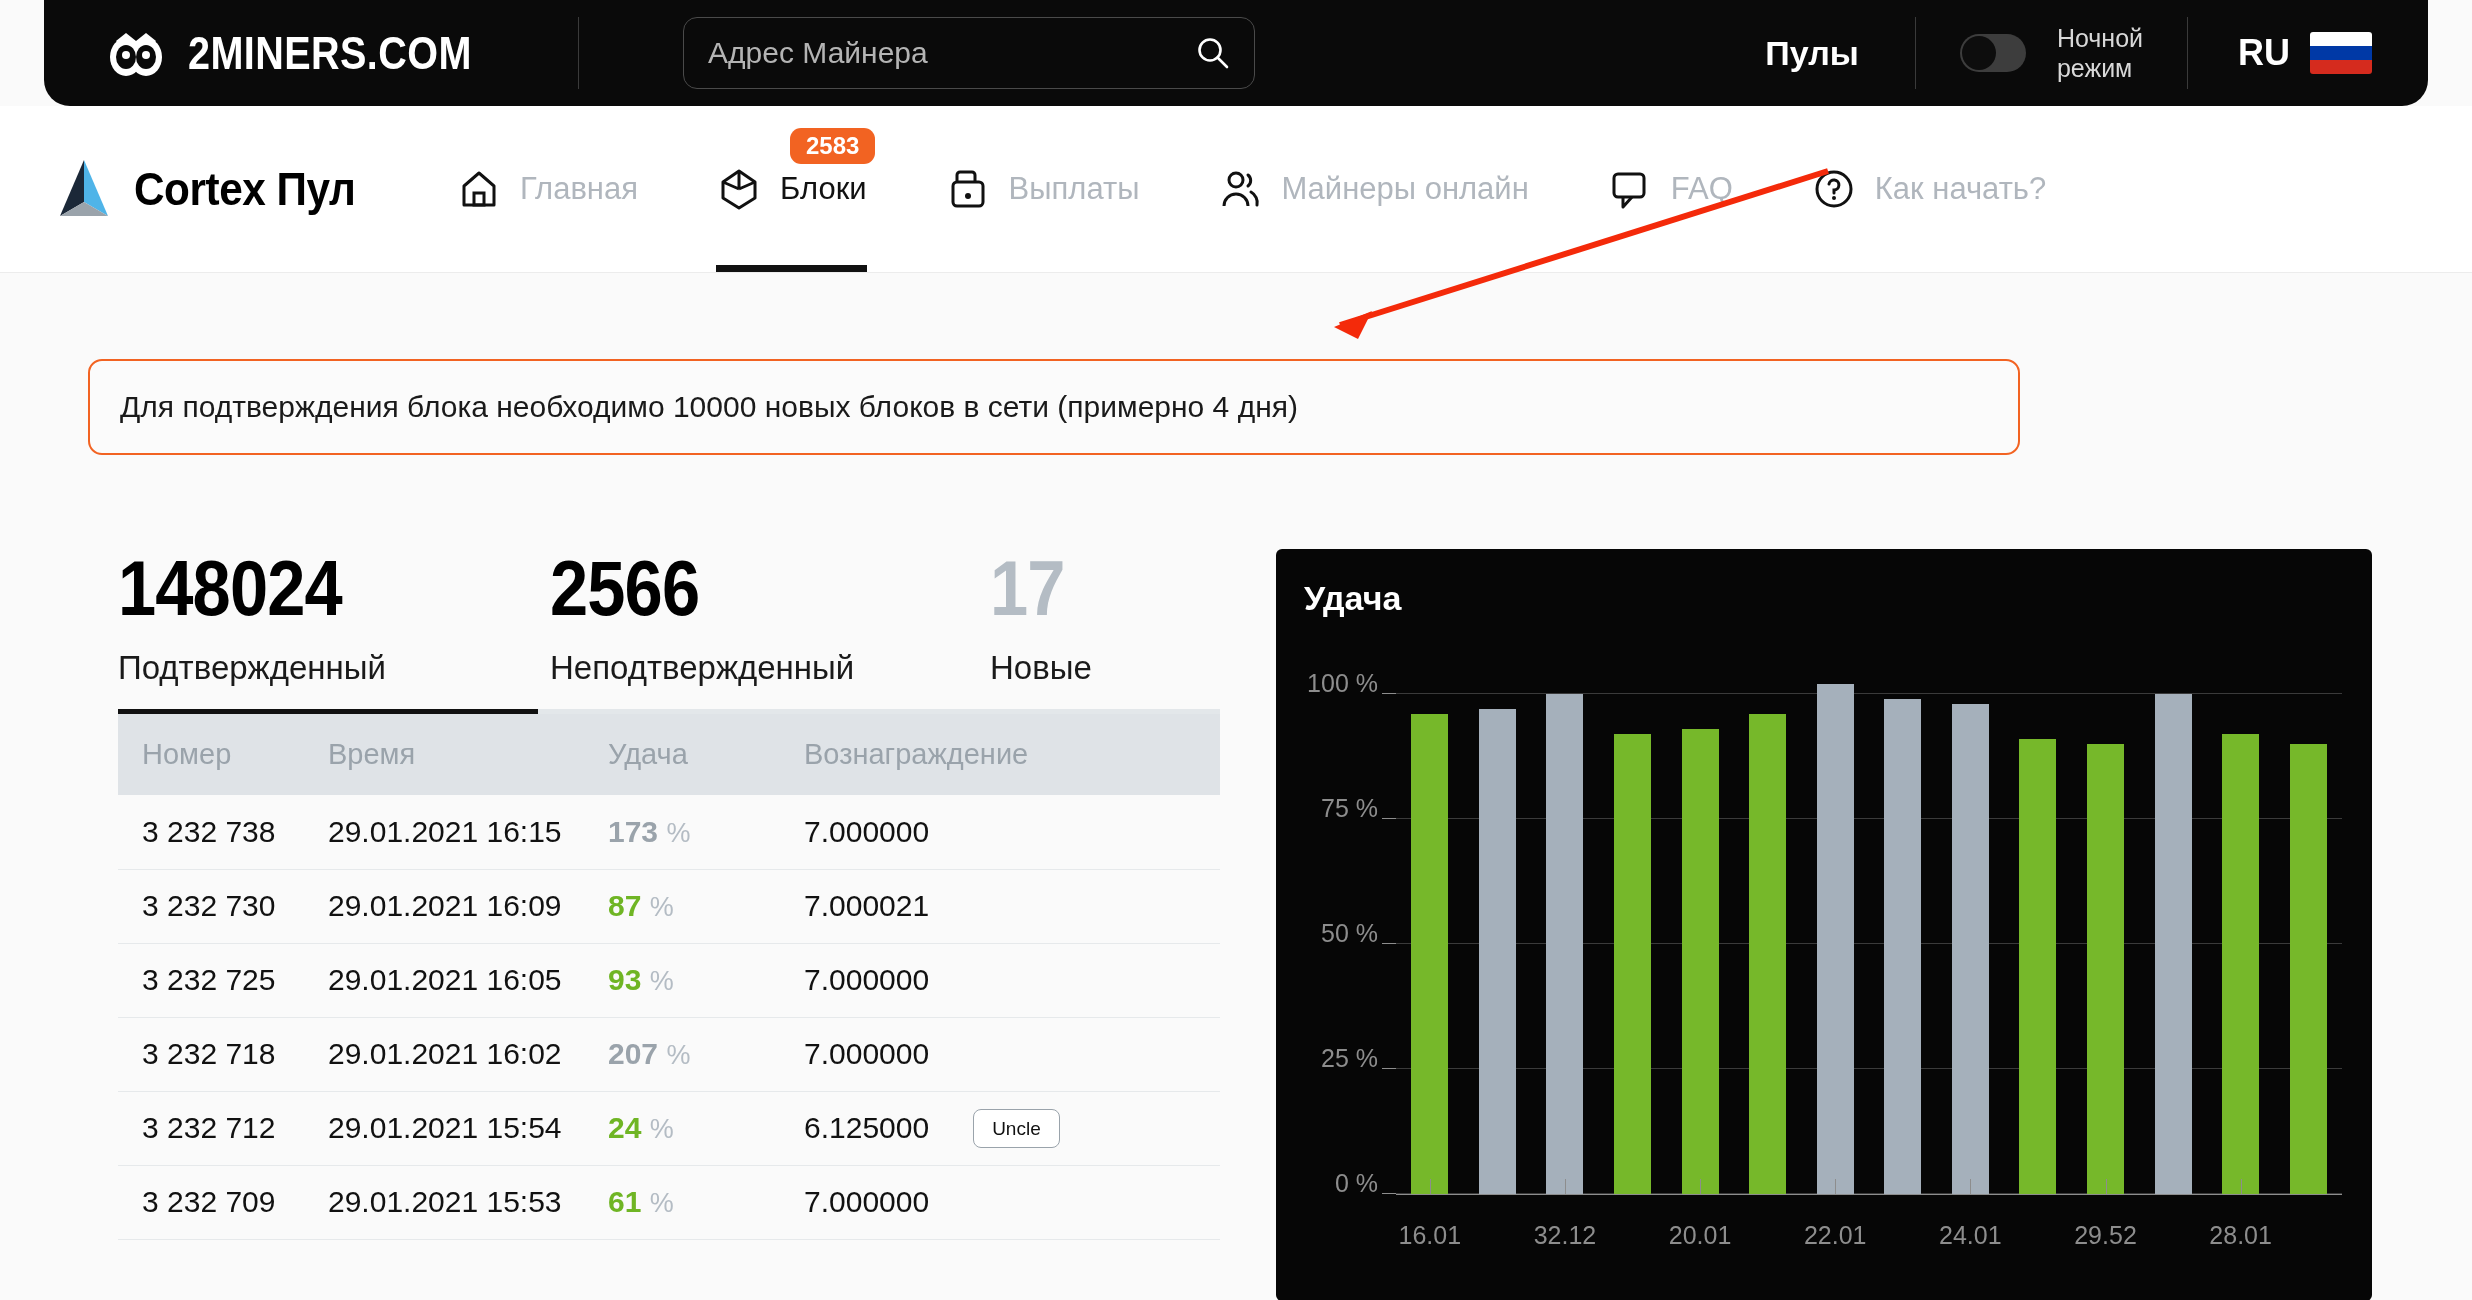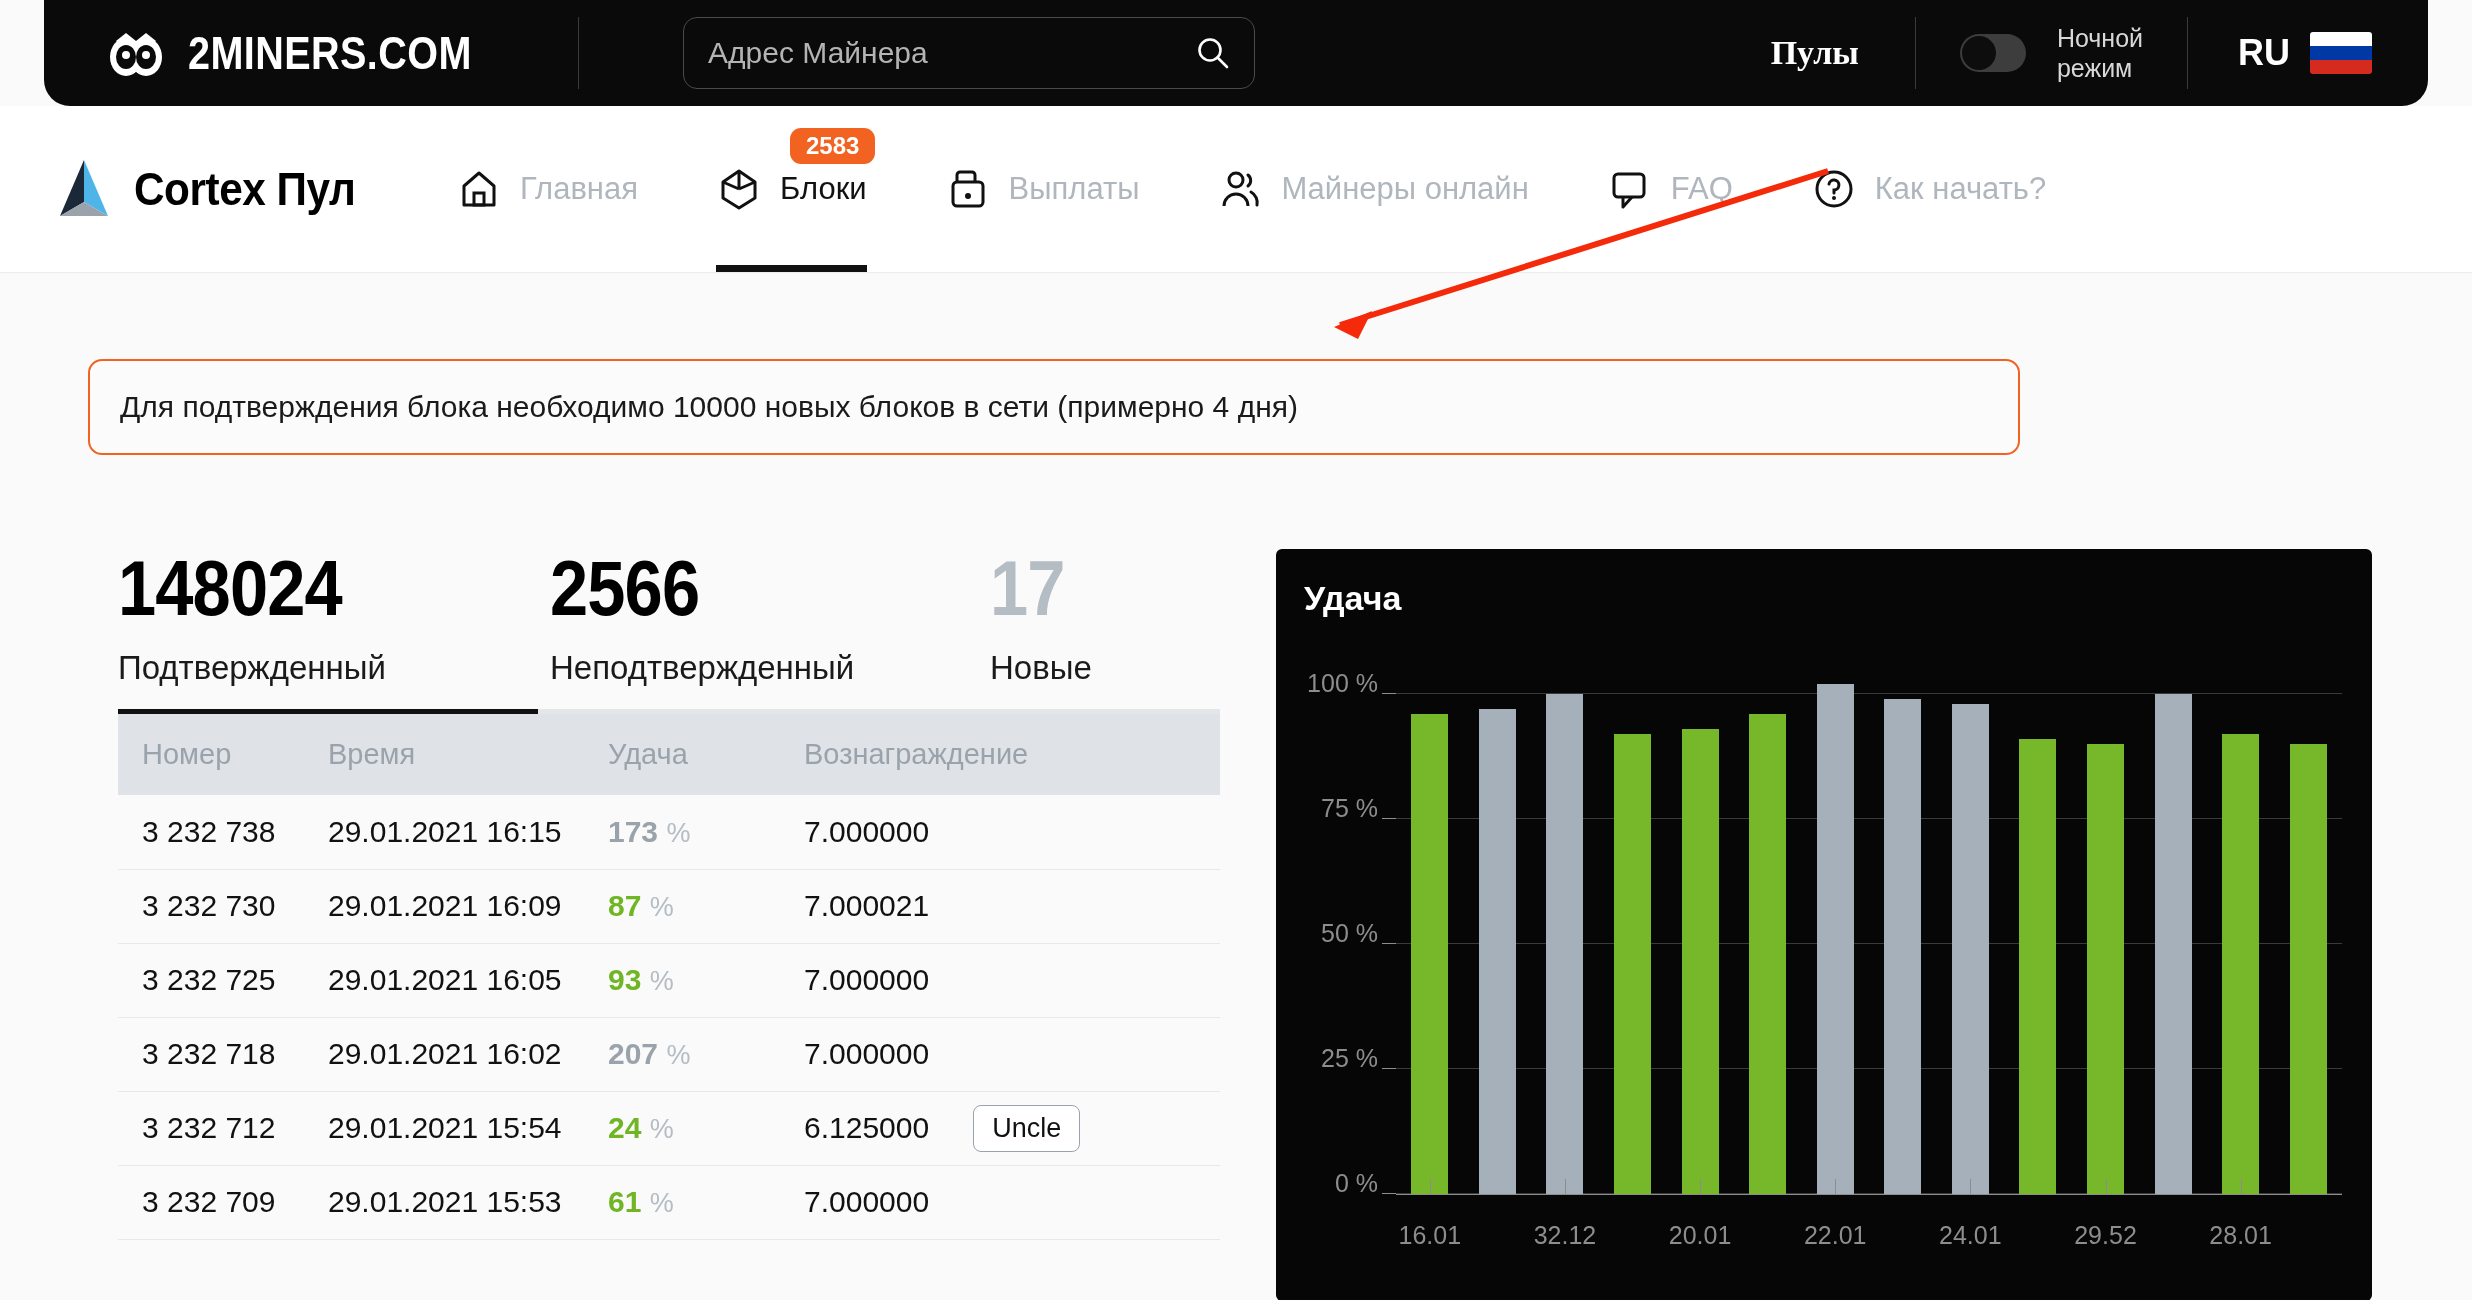--- a/index.html
+++ b/index.html
@@ -31,21 +31,21 @@
     border: 1px solid #4a4a4a; border-radius: 14px; background: #0a0a0a;
     display: flex; align-items: center; padding: 0 24px;
   }
   .search-input {
     flex: 1; background: transparent; border: 0; outline: none;
     color: #cfcfcf; font-size: 30px; font-family: "Liberation Sans", sans-serif;
   }
   .search-input::placeholder { color: #b4b4b4; }
   .magnifier { width: 34px; height: 34px; flex: none; }
   .topright { margin-left: auto; display:flex; align-items:center; padding-right: 56px; gap: 0; }
-  .pools { color:#fff; font-size: 34px; font-weight: 700; padding-right: 56px; font-family: Liberation Serif, serif; }
+  .pools { color:#fff; font-size: 34px; font-weight: 700; padding-right: 56px; }
   .toggle-group { display:flex; align-items:center; gap: 31px; padding: 0 44px; }
   .toggle {
     width: 66px; height: 38px; border-radius: 19px; background: #3d3d3d;
     position: relative; flex: none;
   }
   .toggle .knob {
     position:absolute; left:2px; top:2px; width:34px; height:34px;
     border-radius:50%; background:#0d0d0d;
   }
   .night-label { color:#d8d8d8; font-size: 25px; line-height: 1.22; }
@@ -125,21 +125,21 @@
     font-size: 30px; color:#111; padding: 0; height: 74px;
     border-bottom: 1px solid #e6e9eb; vertical-align: middle;
   }
   td.c2 { color:#b4bcc4; }
   .luck-val { font-weight:700; }
   .luck-val.green { color:#6fb524; }
   .luck-val.gray  { color:#9aa3ab; }
   .luck-pct { color:#b4bcc4; font-weight:400; font-size: 27px; }
   .reward-wrap { display:flex; align-items:center; gap: 44px; }
   .uncle {
-    border:1px solid #9aa3ab; border-radius:8px; font-size:27px; color:#111;
+    border:1px solid #9aa3ab; border-radius:8px; font-size:19px; color:#111;
     padding: 9px 18px; background:#fff; line-height:1;
   }
 
   
   .chart-card {
     position:absolute; left:1276px; top:276px; width:1096px; height:752px;
     background:#060606; border-radius:6px; overflow:hidden;
   }
   .chart-title { color:#fff; font-size:34px; font-weight:700; position:absolute; left:28px; top:30px; }
   .plot { position:absolute; left:120px; top:95px; right:30px; bottom:107px; }

